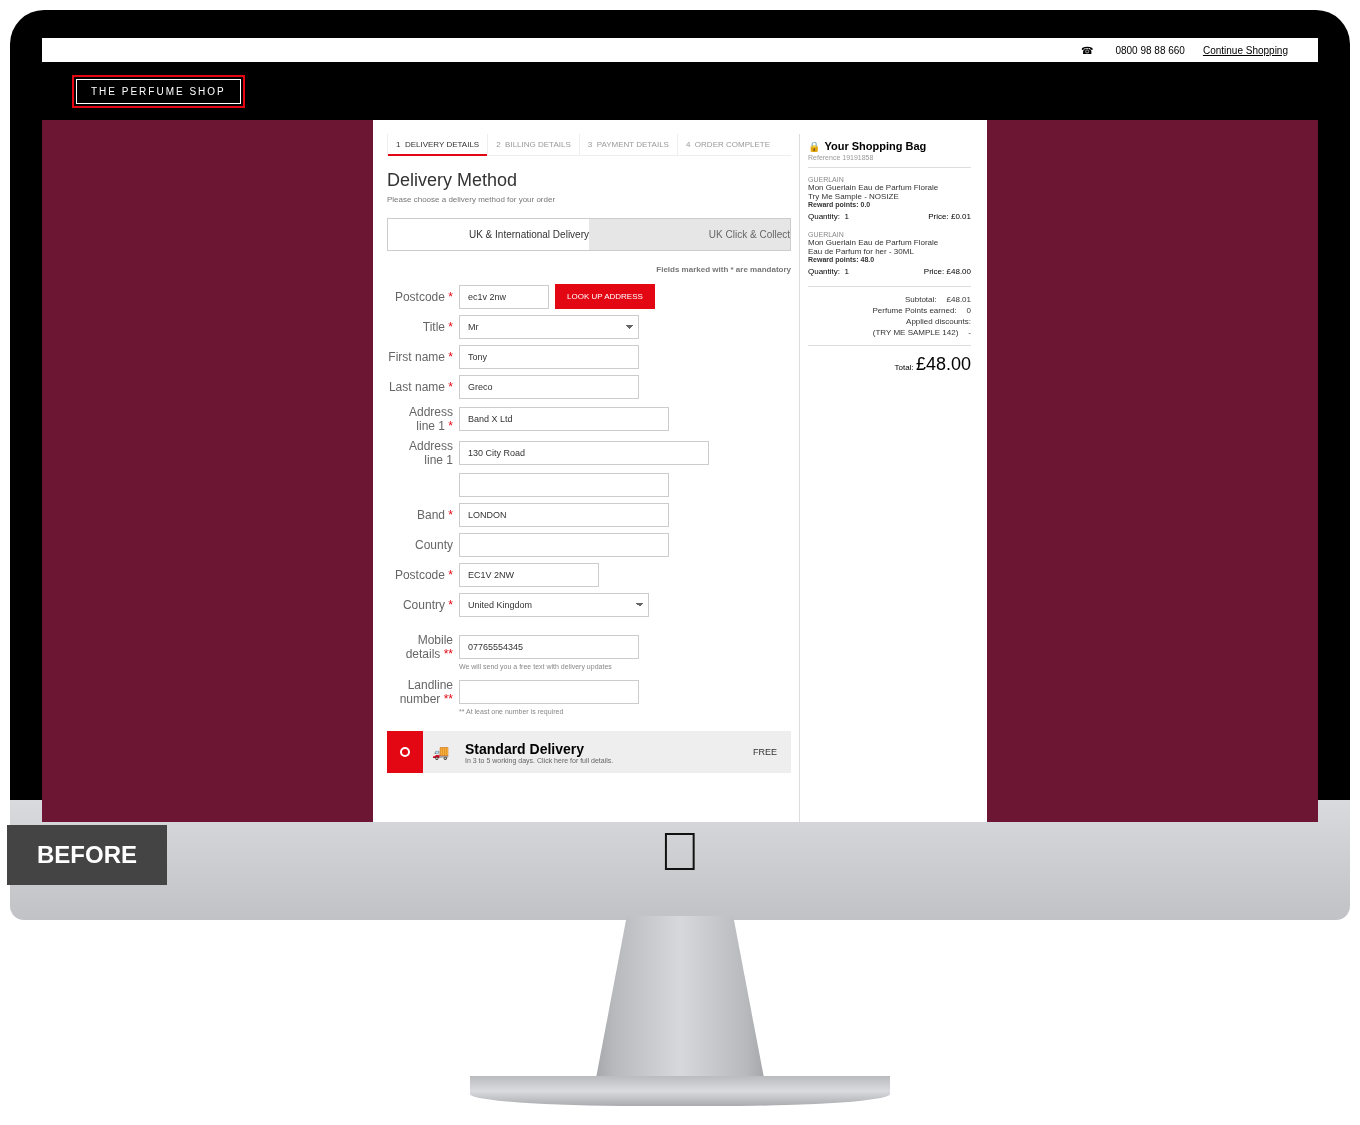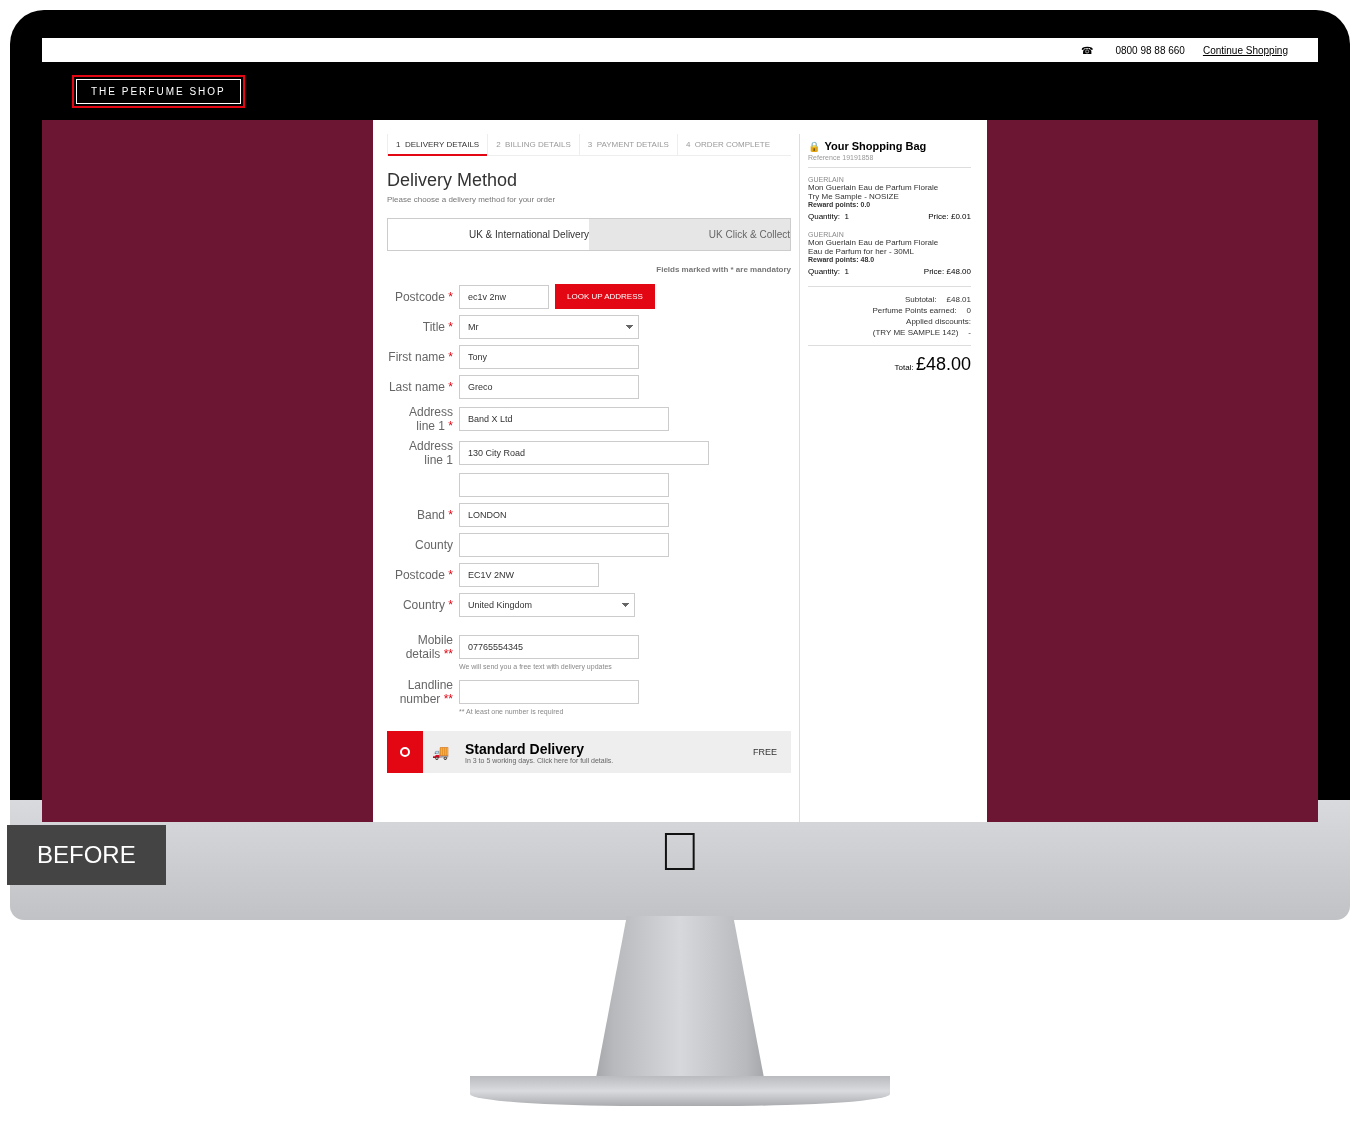--- a/index.html
+++ b/index.html
@@ -36,21 +36,21 @@
   }
   .apple-logo {
     position: absolute;
     bottom: -42px; left: 50%; transform: translateX(-50%);
     font-size: 54px; color: #111;
   }
   .before-tag {
     position: absolute;
     bottom: -45px; left: -3px;
     background: #444; color: #fff;
-    font-weight: normal; font-size: 24px;
+    font-weight: bold; font-size: 24px;
     padding: 16px 30px;
   }
   .screen { width: 100%; height: 100%; background: #fff; overflow: hidden; position: relative; }
   .topbar { height: 24px; background: #fff; display: flex; justify-content: flex-end; align-items: center; gap: 18px; padding-right: 30px; font-size: 10px; }
   .topbar a { color: #000; text-decoration: underline; }
   .blackband { height: 58px; background: #000; display: flex; align-items: center; padding-left: 30px; }
   .logo-wrap { border: 2px solid #e30613; padding: 2px; }
   .logo { background: #000; color: #fff; border: 1px solid #fff; font-size: 10px; letter-spacing: 2px; padding: 6px 14px; }
   .body-area { display: flex; height: calc(100% - 82px); }
   .maroon { flex: 1; background: #6d1633; }
@@ -193,21 +193,21 @@
             <input class="fld" style="width: 210px;" value="">
           </div>
 
           <div class="row">
             <span class="lbl"><span>Postcode</span> <span class="req">*</span></span>
             <input class="fld med" value="EC1V 2NW" style="">
           </div>
 
           <div class="row">
             <span class="lbl"><span>Country</span> <span class="req">*</span></span>
-            <select class="fld" style="width:176px"><option>United Kingdom</option></select>
+            <select class="fld" style="width:190px"><option>United Kingdom</option></select>
           </div>
 
           <div style="height:10px"></div>
 
           <div class="row">
             <span class="lbl"><span>Mobile details</span> <span class="req">**</span></span>
             <input class="fld" value="07765554345" style="">
           </div>
           <p class="helper">We will send you a free text with delivery updates</p>
 

